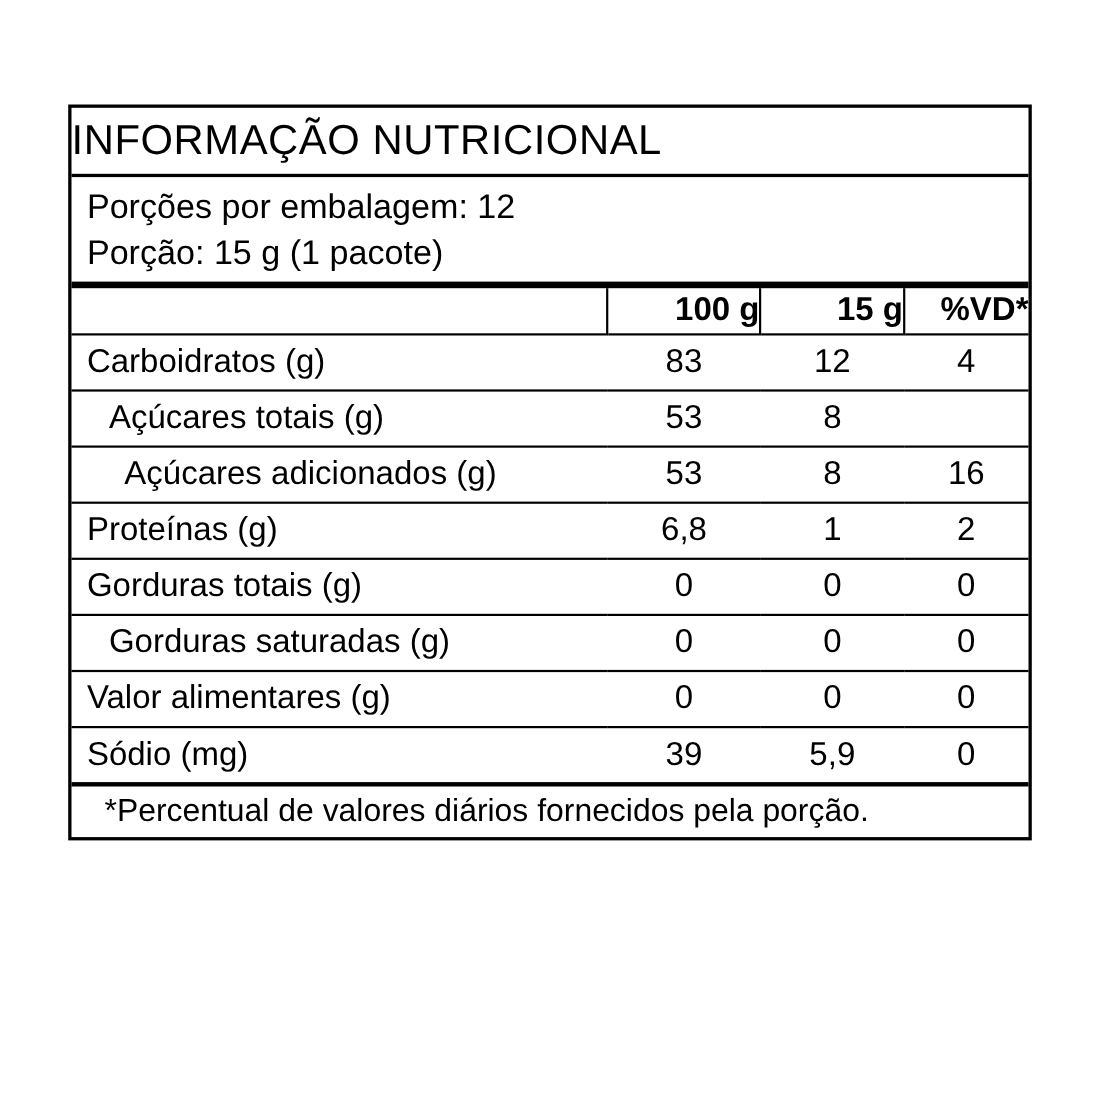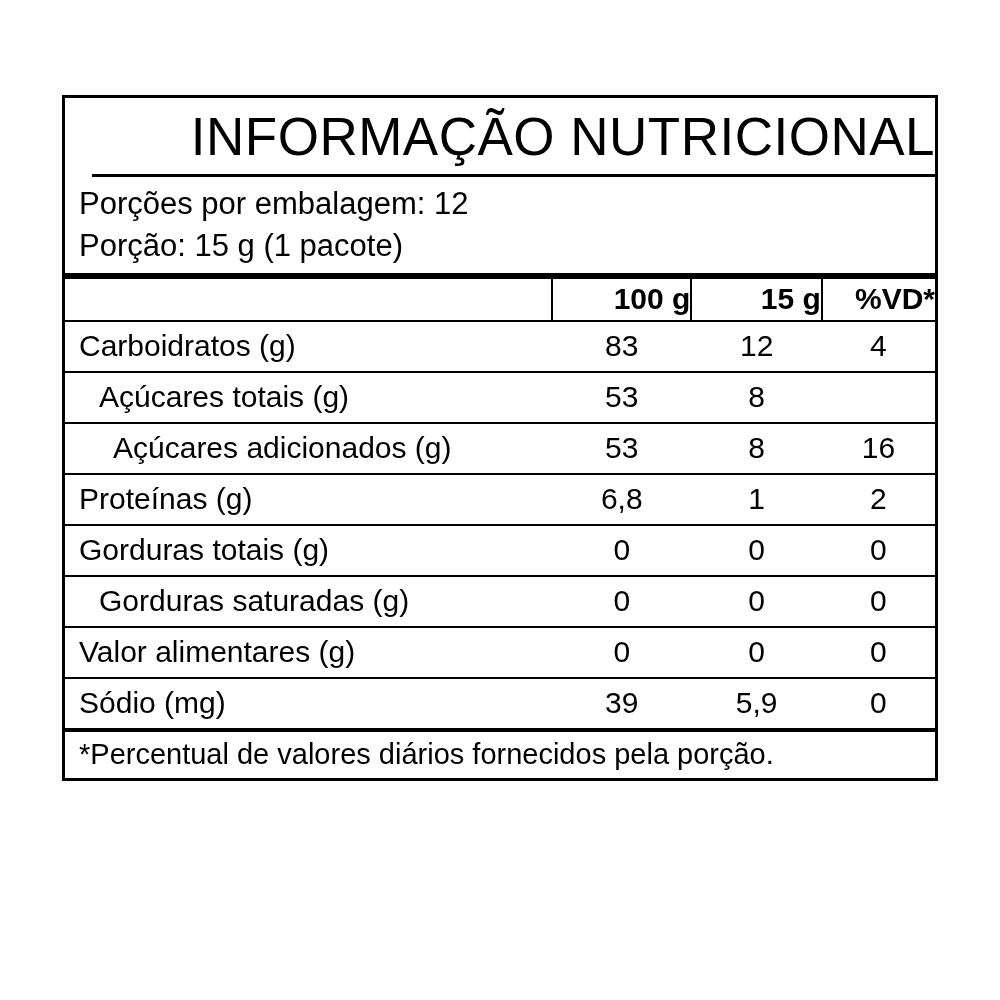--- a/index.html
+++ b/index.html
@@ -25,27 +25,26 @@
     left: 62px;
     top: 95px;
     width: 876px;
     border: 3px solid #000000;
     box-sizing: border-box;
     background: #ffffff;
     padding: 0;
   }
 
   .title {
-    text-align: right;
-    font-size: 53px;
+    text-align: left;
+    font-size: 38px;
     letter-spacing: 0.5px;
     padding: 10px 0 8px 0;
     border-bottom: 3px solid #000000;
     line-height: 1.1;
-    margin-left: 27px;
   }
 
   .servings {
     padding: 6px 0 6px 14px;
     font-size: 31px;
     line-height: 1.35;
     border-bottom: 6px solid #000000;
   }
 
   table.nutri {
@@ -109,21 +108,21 @@
     border-right: 0;
   }
 
   .colw1 { width: 56%; }
   .colw2 { width: 16%; }
   .colw3 { width: 15%; }
   .colw4 { width: 13%; }
 
   .footnote {
     font-size: 29px;
-    padding: 5px 0 6px 14px;
+    padding: 5px 0 6px 30px;
     border-top: 4px solid #000000;
     line-height: 1.2;
   }
 </style>
 </head>
 <body>
 
 <div class="page">
   <div class="panel">
 

